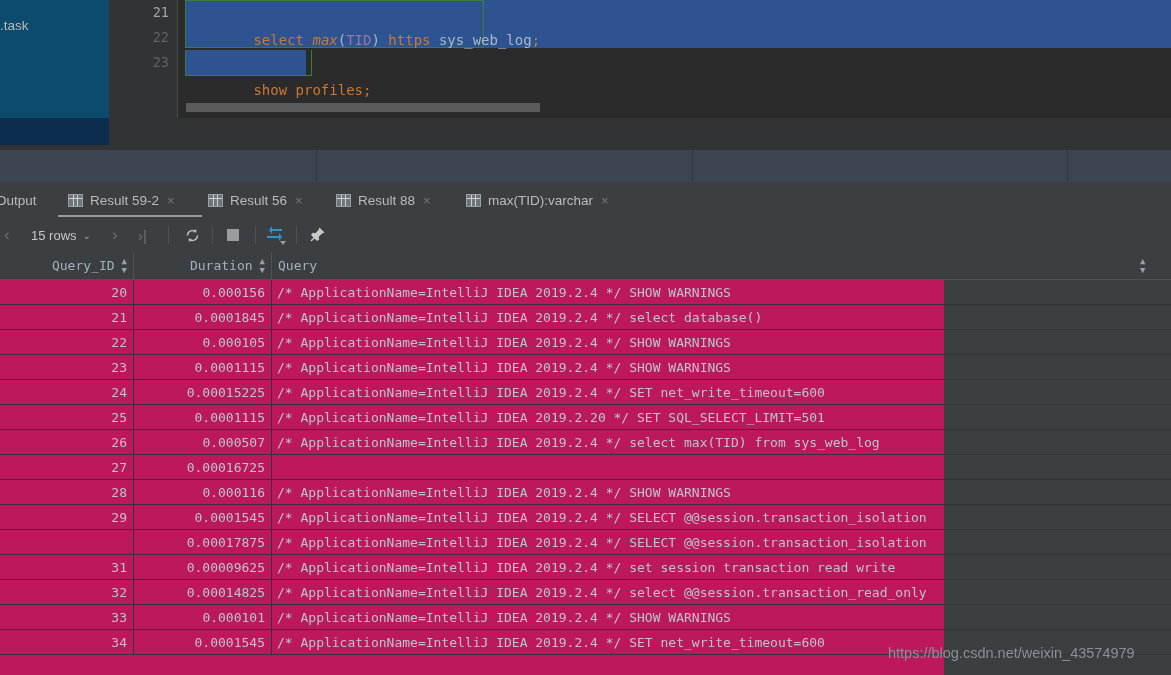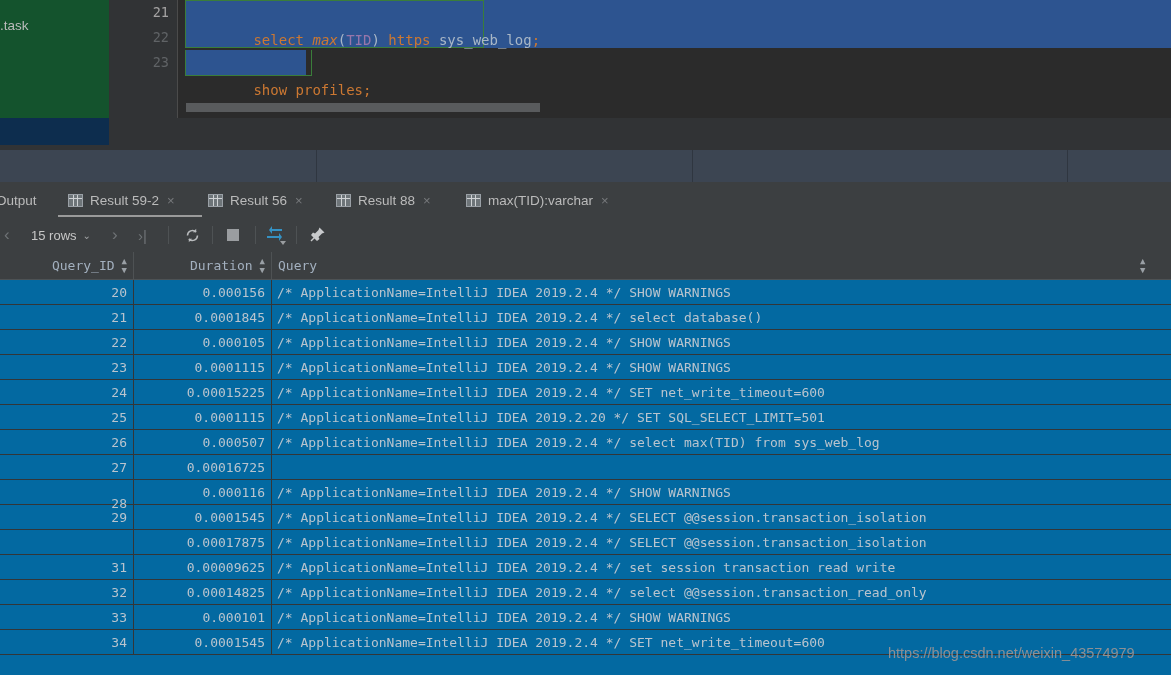--- a/index.html
+++ b/index.html
@@ -2,21 +2,21 @@
 <html><head>
 <meta charset="utf-8">
 <style>
   * { margin:0; padding:0; box-sizing:border-box; }
   html,body { width:1171px; height:675px; overflow:hidden; background:#3c3f41;
               font-family:"Liberation Sans", sans-serif; }
   #root { position:relative; width:1171px; height:675px; }
 
   
   .editor-region { position:absolute; left:0; top:0; width:1171px; height:118px; background:#2b2b2b; }
-  .left-panel { position:absolute; left:0; top:0; width:109px; height:118px; background:#14532d; }
+  .left-panel { position:absolute; left:0; top:0; width:109px; height:118px; background:#0c4a6e; }
   .left-panel-label { position:absolute; left:0; top:18px; font-size:13.5px; color:#bbbbbb;
                       font-family:"Liberation Sans", sans-serif; white-space:nowrap; }
   .panel-divider-v { position:absolute; top:0; width:1px; height:118px; background:#323232; }
 
   .gutter { position:absolute; left:110px; top:0; width:68px; height:118px; background:#313335; }
   .gutter-num { position:absolute; right:9px; font-family:"DejaVu Sans Mono", monospace;
                 font-size:13.5px; color:#606366; text-align:right; }
   .gutter-num.current { color:#a4a3a3; }
   .gutter-edge { position:absolute; left:177px; top:0; width:1px; height:118px; background:#4b4b4b; }
 
@@ -60,21 +60,21 @@
   
   .rtoolbar { position:absolute; left:0; top:218px; width:1171px; height:34px; background:#3c3f41; }
   .tb-item { position:absolute; top:0; height:34px; display:flex; align-items:center; }
   .chev { font-size:13px; color:#6f7376; }
   .rows-label { font-size:13px; color:#c7c7c7; }
   .rows-caret { margin-left:6px; font-size:10px; color:#a0a3a5; }
   .tb-sep { position:absolute; top:8px; width:1px; height:18px; background:#4e5254; }
   .icon-stop { width:12px; height:12px; background:#9a9da0; }
 
   
-  .grid { position:absolute; left:0; top:252px; width:1171px; height:423px; background:#0369a1; }
+  .grid { position:absolute; left:0; top:252px; width:944px; height:423px; background:#be185d; }
   .grid-head { position:absolute; left:0; top:0; width:1171px; height:28px; background:#3c3f41;
                border-bottom:1px solid #4e5254; }
   .hcell { position:absolute; top:0; height:27px; display:flex; align-items:center;
            font-family:"DejaVu Sans Mono", monospace; font-size:13px; color:#a3b0bf; }
   .sort-ind { margin-left:7px; font-size:9px; color:#9aa0a6; line-height:9px; letter-spacing:0; }
   .hdiv { position:absolute; top:0; width:1px; height:27px; background:#4e5254; }
 
   .row { position:absolute; left:0; width:1171px; height:25px; border-bottom:1px solid #333638; }
   .cell { position:absolute; height:25px; display:flex; align-items:center;
           font-family:"DejaVu Sans Mono", monospace; font-size:13px; color:#b9c4ce; white-space:pre; }
@@ -297,21 +297,21 @@
           <div class="cdiv" style="left: 271px; top: 0px;"></div>
           <div class="cell" style="left: 277px; width: 894px;">/* ApplicationName=IntelliJ IDEA 2019.2.4 */ select max(TID) from sys_web_log</div>
         </div>
         <div class="row" style="top: 203px;">
           <div class="cell num" style="left: 0px; width: 127px;">27</div>
           <div class="cdiv" style="left: 133px; top: 0px;"></div>
           <div class="cell num" style="left: 134px; width: 131px;">0.00016725</div>
           <div class="cdiv" style="left: 271px; top: 0px;"></div>
         </div>
         <div class="row" style="top: 228px;">
-          <div class="cell num" style="left: 0px; width: 127px; margin-top: 11px;">28</div>
+          <div class="cell num" style="left: 0px; width: 127px;">28</div>
           <div class="cdiv" style="left: 133px; top: 0px;"></div>
           <div class="cell num" style="left: 134px; width: 131px;">0.000116</div>
           <div class="cdiv" style="left: 271px; top: 0px;"></div>
           <div class="cell" style="left: 277px; width: 894px;">/* ApplicationName=IntelliJ IDEA 2019.2.4 */ SHOW WARNINGS</div>
         </div>
         <div class="row" style="top: 253px;">
           <div class="cell num" style="left: 0px; width: 127px;">29</div>
           <div class="cdiv" style="left: 133px; top: 0px;"></div>
           <div class="cell num" style="left: 134px; width: 131px;">0.0001545</div>
           <div class="cdiv" style="left: 271px; top: 0px;"></div>

